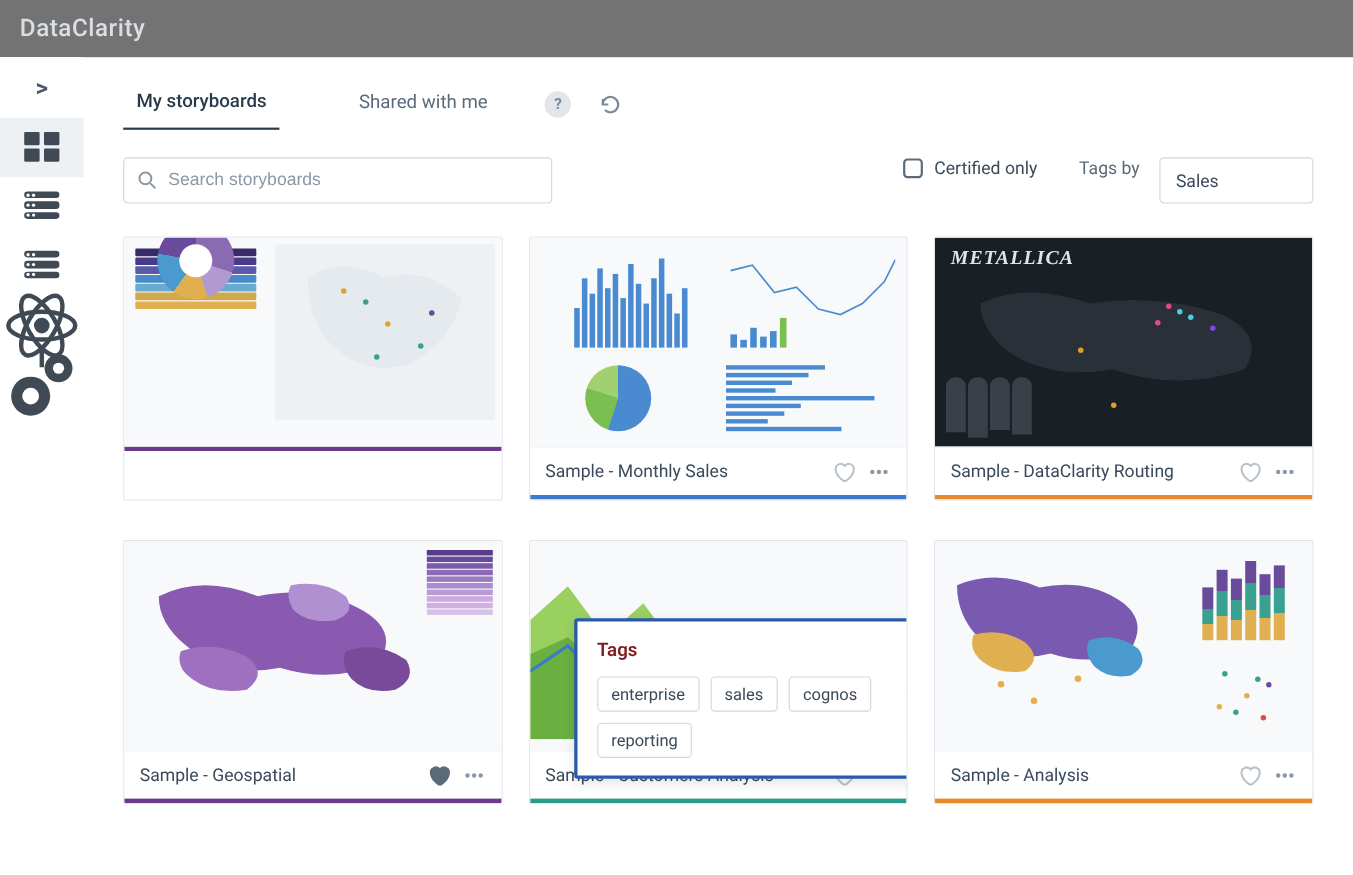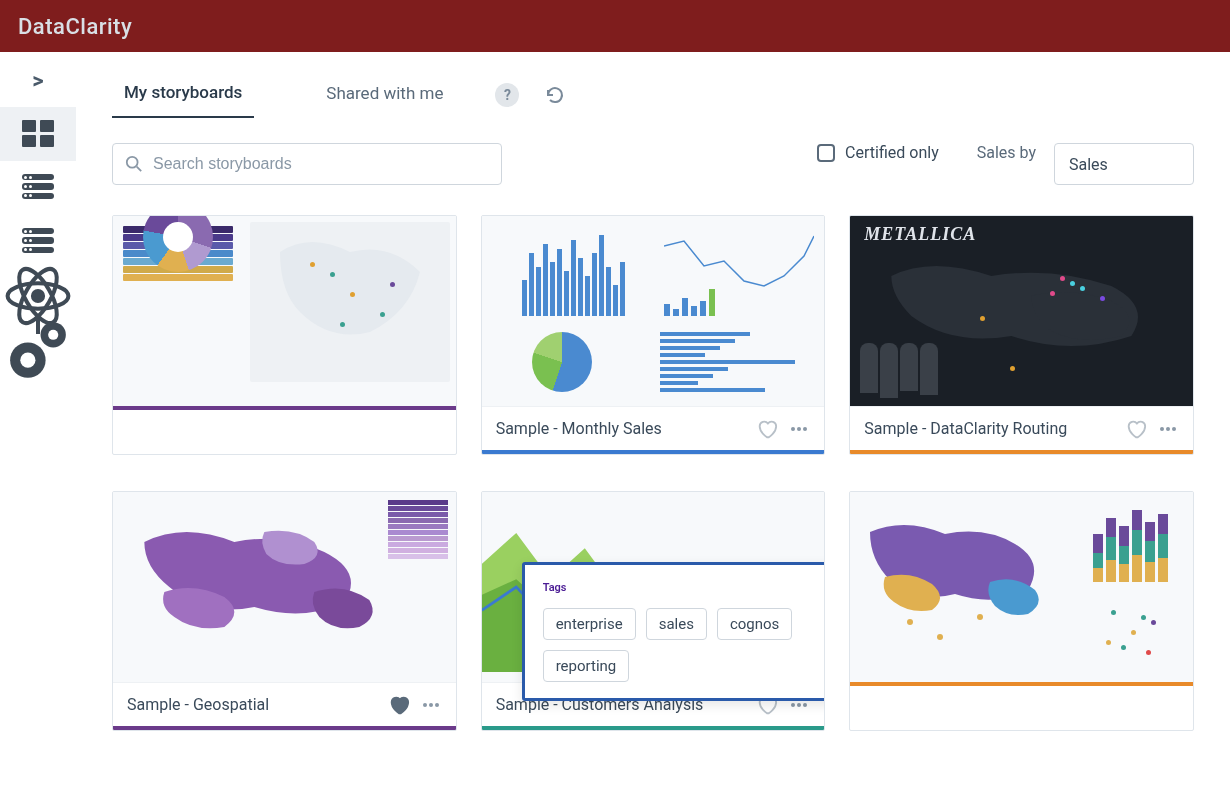--- a/index.html
+++ b/index.html
@@ -1,18 +1,18 @@
 <!DOCTYPE html>
 <html><head>
   <meta charset="utf-8">
   <style>
     * { margin: 0; padding: 0; box-sizing: border-box; }
     body { font-family: -apple-system, BlinkMacSystemFont, "Segoe UI", Roboto, sans-serif; background: #fff; width: 1230px; height: 795px; overflow: hidden; color: #3a4a5a; }
     
-    .header { background: #7f1d1d; height: 52px; display: flex; align-items: center; padding: 0 18px; }
+    .header { background: #737373; height: 52px; display: flex; align-items: center; padding: 0 18px; }
     .logo { color: #d9dfe5; font-size: 22px; font-weight: 500; letter-spacing: 0.5px; }
     
     .body { display: flex; height: calc(100% - 52px); }
     
     .sidebar { width: 76px; background: #fff; display: flex; flex-direction: column; align-items: center; padding-top: 12px; }
     .sidebar-expand { color: #4a5a6a; font-size: 22px; font-weight: bold; padding: 4px 0 14px; cursor: pointer; }
     .sidebar-item { width: 76px; height: 54px; display: flex; align-items: center; justify-content: center; cursor: pointer; }
     .sidebar-item.active { background: #eef1f4; }
     .sb-icon { width: 32px; height: 28px; display: flex; flex-direction: column; justify-content: space-between; }
     .sb-grid { flex-wrap: wrap; flex-direction: row; gap: 2px; }
@@ -69,21 +69,21 @@
     .bars-v { display: flex; align-items: flex-end; gap: 2px; height: 90px; }
     .bars-v div { width: 5px; background: #4a8ad0; }
     .hbar { display: flex; flex-direction: column; gap: 3px; }
     .hbar div { height: 4px; background: #4a8ad0; }
     .area { position:absolute; inset:18px 8px 60px 8px; }
     
     .dark-map { position:absolute; inset:0; background: #1a1f26; }
     .dark-map .brand { position:absolute; top:8px; left:14px; color:#e0e4ea; font-family: serif; font-style:italic; font-weight:bold; font-size:18px; letter-spacing:1px; }
     
     .tags-popup { position: absolute; top: 70px; left: 40px; right: -30px; background: #fff; border: 3px solid #2a5aaa; border-radius: 3px; padding: 16px 18px; z-index: 10; box-shadow: 0 4px 12px rgba(0,0,0,0.1); }
-    .tags-title { font-size: 11px; font-weight: 600; color: #4c1d95; margin-bottom: 14px; }
+    .tags-title { font-size: 17px; font-weight: 600; color: #7f1d1d; margin-bottom: 14px; }
     .tags-list { display: flex; gap: 10px; flex-wrap: wrap; }
     .tag { border: 1px solid #cfd6dd; border-radius: 4px; padding: 6px 12px; font-size: 15px; color: #3a4a5a; cursor: pointer; background:#fff; }
     
     .dot { width:5px; height:5px; border-radius:50%; position:absolute; }
   </style>
 </head>
 <body>
 
 <div class="header">
   <div class="logo">DataClarity</div>
@@ -172,21 +172,21 @@
             <circle cx="8" cy="8" r="6"></circle>
             <line x1="13" y1="13" x2="18" y2="18"></line>
           </svg>
         <input placeholder="Search storyboards" style="">
       </div>
       <div class="spacer"></div>
       <div class="cert-check">
         <div class="box"></div>
         <span>Certified only</span>
       </div>
-      <div class="sort-label">Sales by</div>
+      <div class="sort-label">Tags by</div>
       <div class="sort-select">
         <span>Sales</span>
       </div>
     </div>
 
     <div class="grid">
 
       <div class="card">
         <div class="card-preview">
           <div class="mini mini-table">
@@ -394,18 +394,29 @@
           <div class="mini" style="bottom:12px;right:12px;width:90px;height:70px;">
             <div class="dot" style="background:#3aa090;top:10px;left:20px"></div>
               <div class="dot" style="background:#e0b050;top:30px;left:40px"></div>
               <div class="dot" style="background:#6a4a9a;top:20px;left:60px"></div>
               <div class="dot" style="background:#3aa090;top:45px;left:30px"></div>
               <div class="dot" style="background:#e04a4a;top:50px;left:55px"></div>
               <div class="dot" style="background:#3aa090;top:15px;left:50px"></div>
               <div class="dot" style="background:#e0b050;top:40px;left:15px"></div>
           </div>
         </div>
+        <div class="card-footer">
+          <div class="card-title">Sample - Analysis</div>
+          <svg class="heart" viewBox="0 0 24 24" fill="none" stroke="#b8c0c8" stroke-width="2">
+              <path d="M12 21s-8-5-8-12a5 5 0 0 1 9-3 5 5 0 0 1 9 3c0 7-8 12-8 12z"></path>
+            </svg>
+          <div class="more">
+              <span></span>
+              <span></span>
+              <span></span>
+            </div>
+        </div>
         <div class="card-accent acc-orange"></div>
       </div>
 
     </div>
   </div>
 </div>
 
 </body></html>

